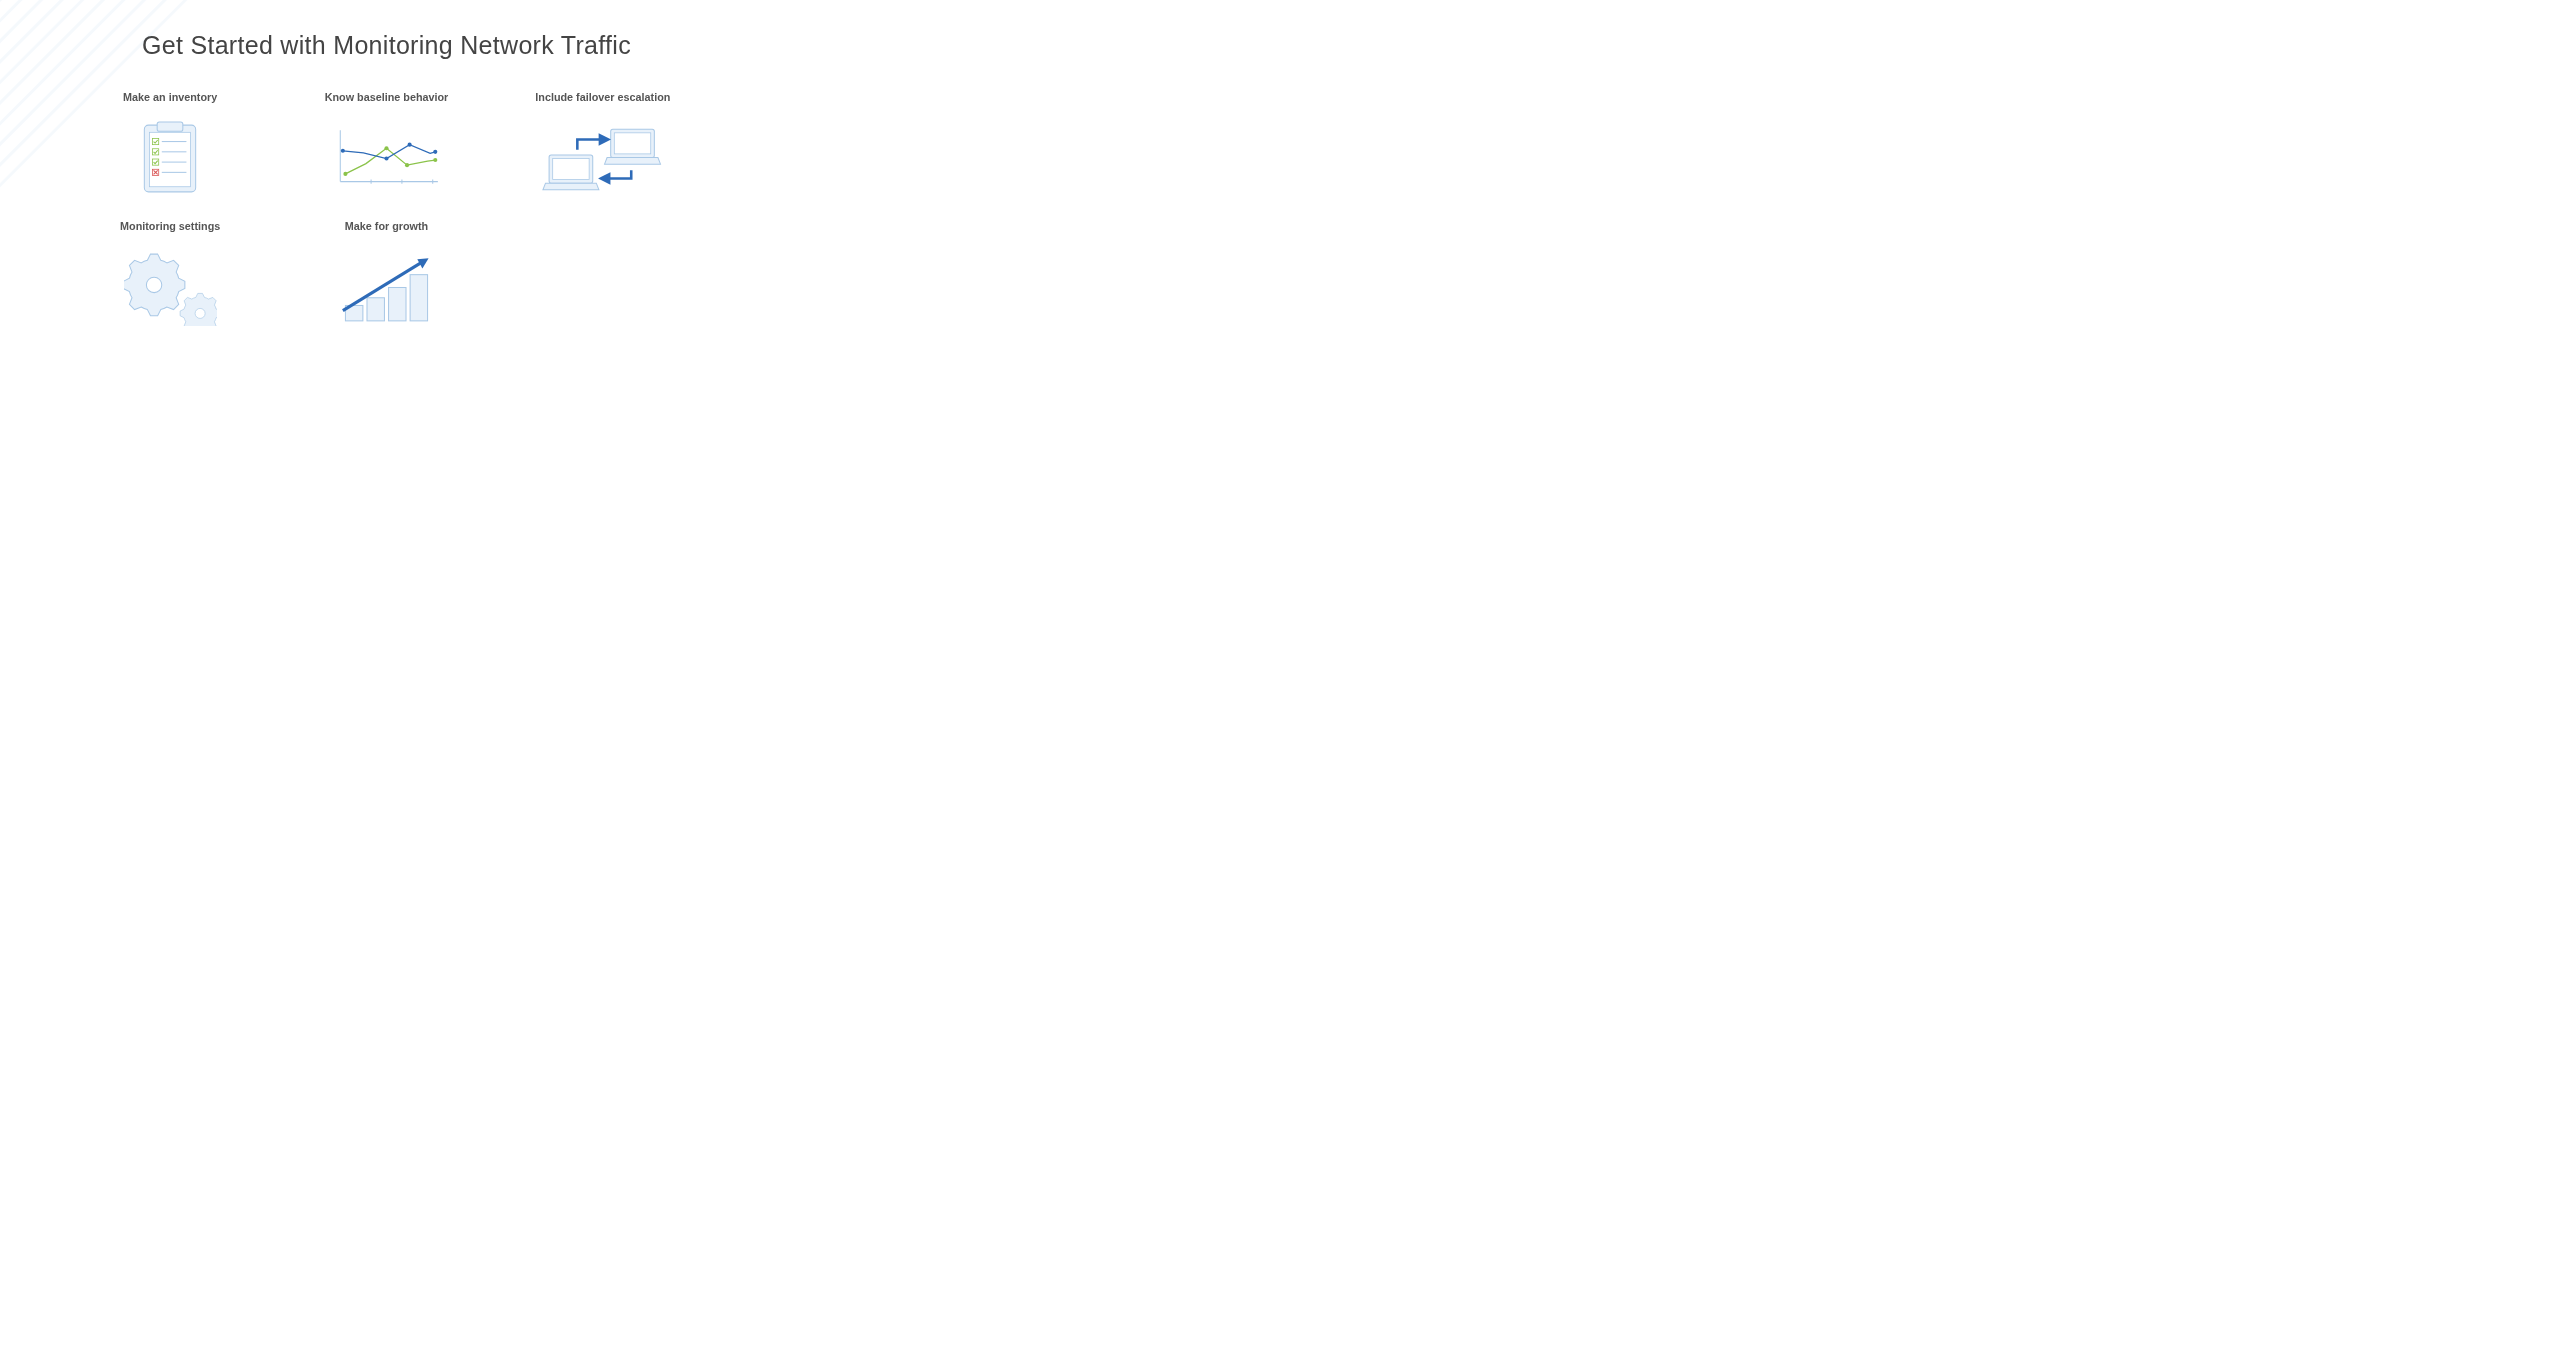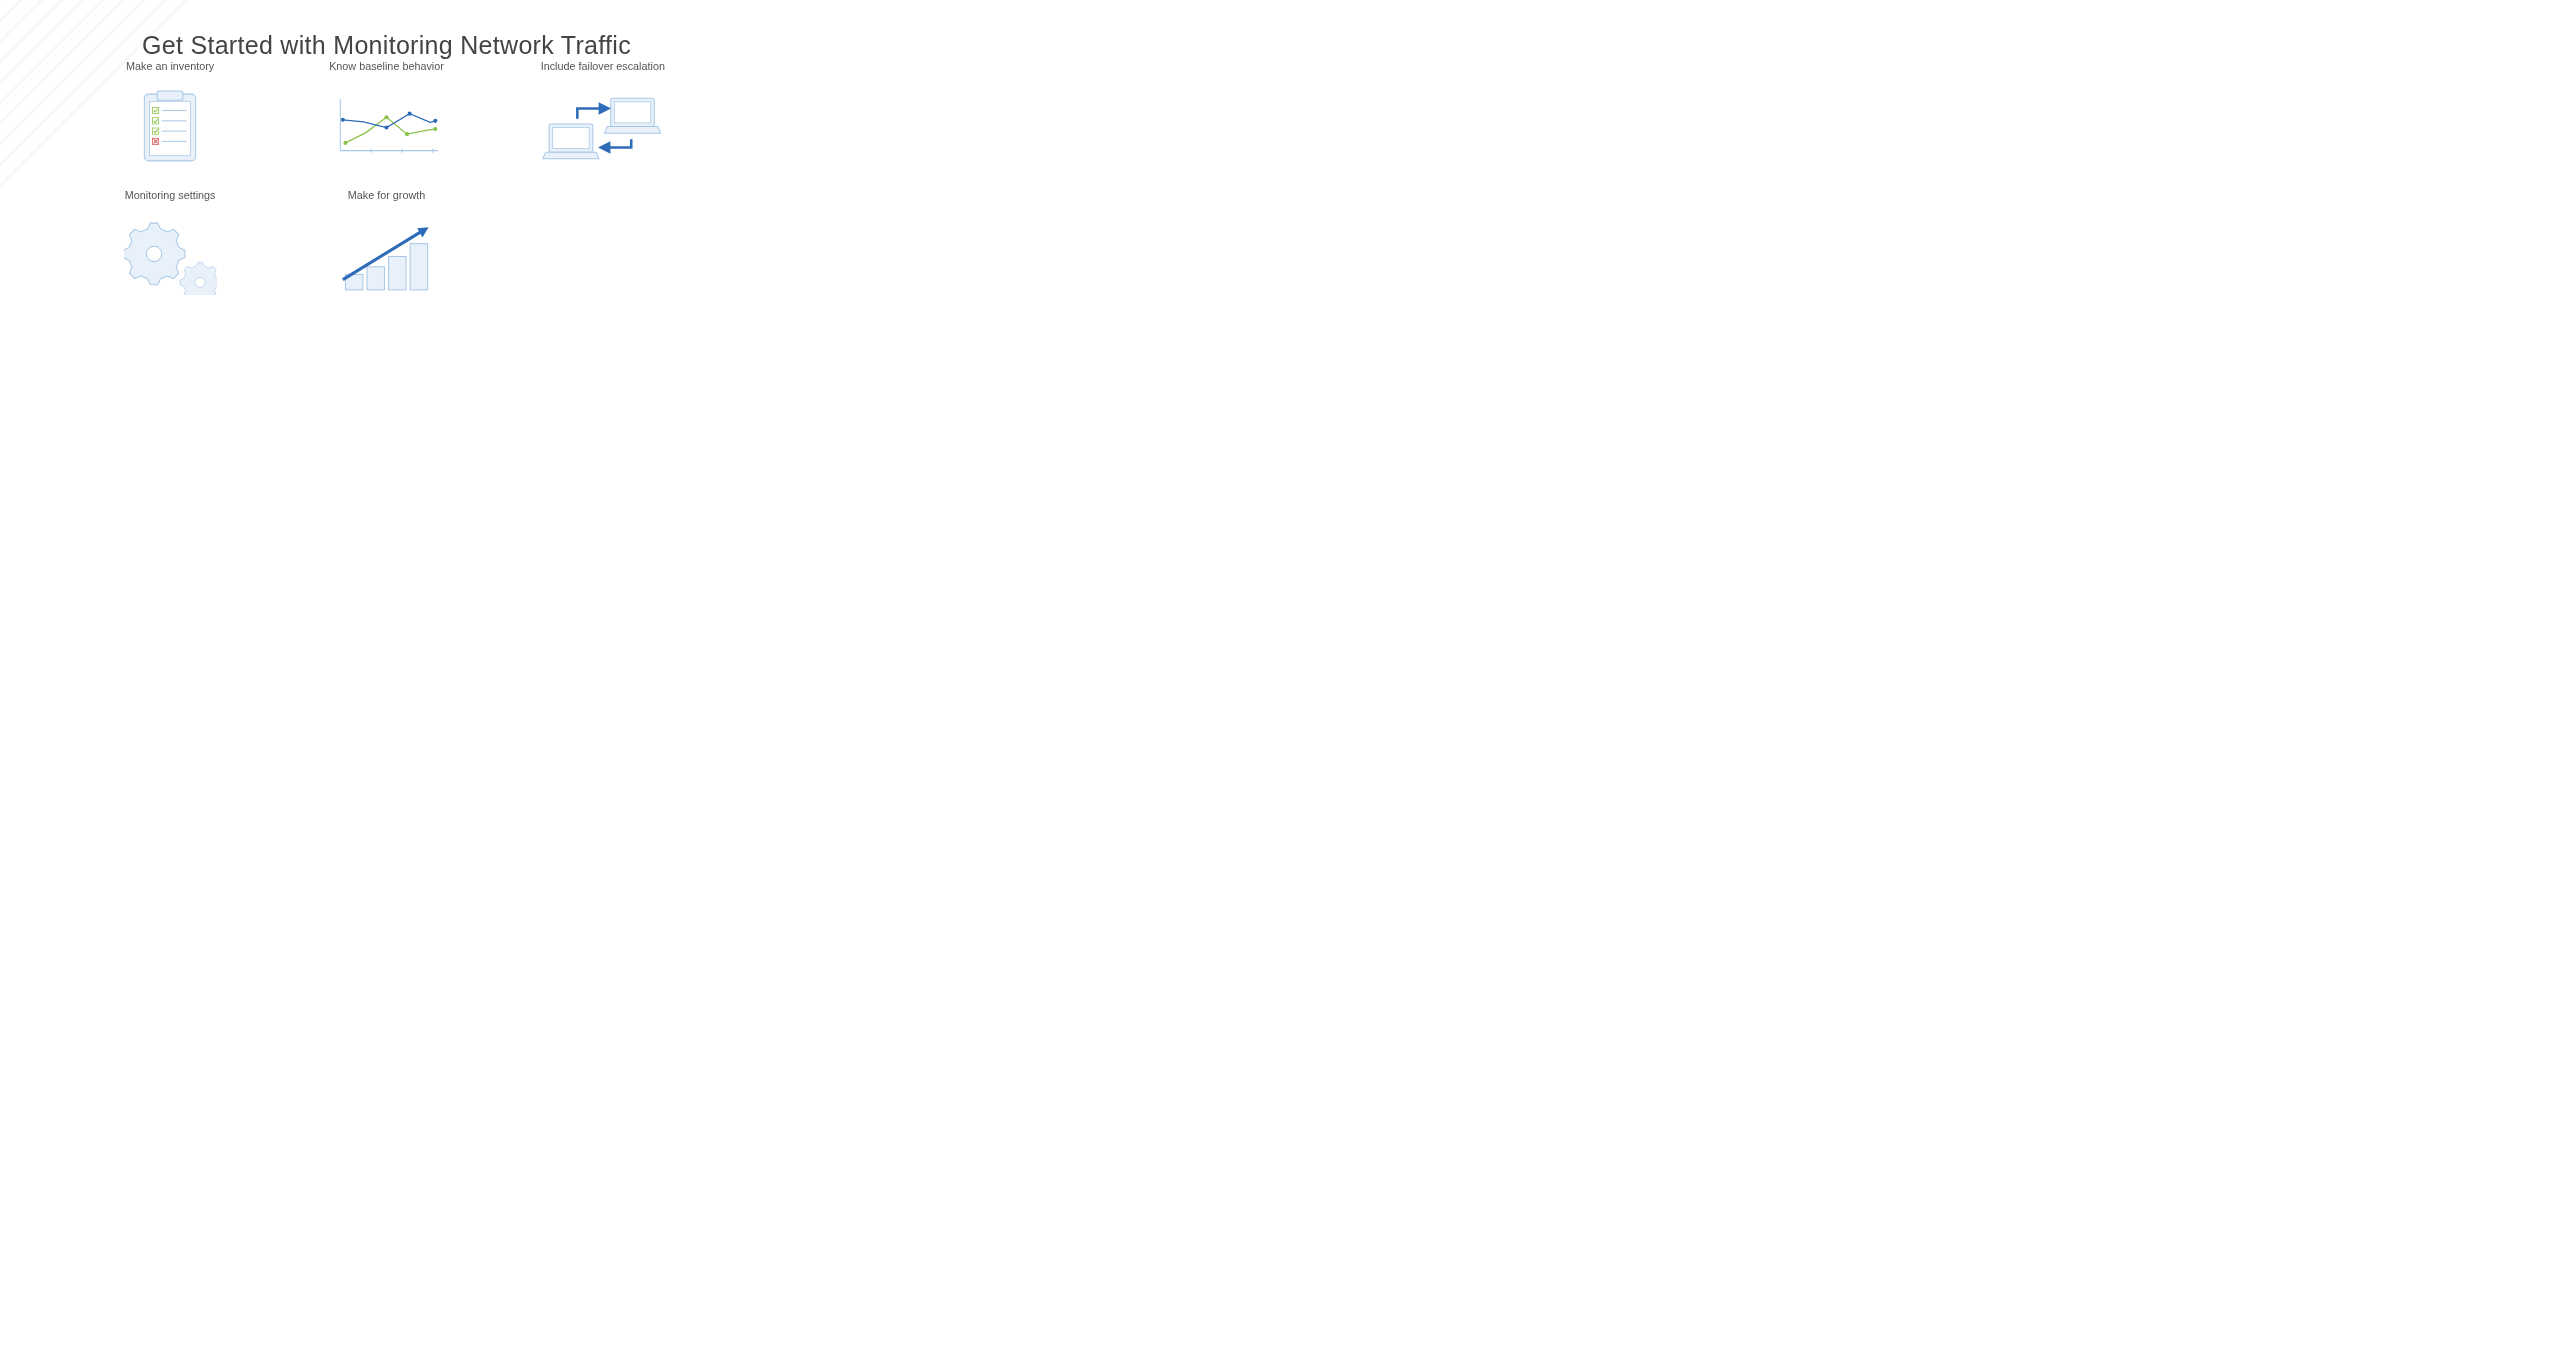--- a/index.html
+++ b/index.html
@@ -1,22 +1,22 @@
 <!DOCTYPE html>
 <html style="font-size:8.2px"><head>
 <meta charset="utf-8">
 <style>
 *{margin:0;padding:0;box-sizing:border-box}
 body{font-family:-apple-system,BlinkMacSystemFont,"Helvetica Neue",Arial,sans-serif;background:#fff;width:773px;height:404px;position:relative;overflow:hidden}
 .diag-bg{position:absolute;top:0;left:0;width:206px;height:206px;opacity:0.4;pointer-events:none}
 .container{padding:31px 41px 20.6px;position:relative;z-index:1}
-h1.title{font-size:25px;font-weight:400;color:#444;text-align:center;letter-spacing:0.3px}
+h1.title{font-size:25px;font-weight:400;color:#444;text-align:center;margin-bottom:31px;letter-spacing:0.3px}
 .grid{display:grid;grid-template-columns:repeat(3,1fr);gap:20.6px 31px;max-width:618px;margin:0 auto}
 .cell{text-align:center}
-.cell-label{font-size:10.8px;color:#555;font-weight:400;margin-bottom:14.4px}
+.cell-label{font-size:10.8px;color:#555;font-weight:700;margin-bottom:14.4px}
 .icon-wrap{height:82px;display:flex;align-items:center;justify-content:center}
 .icon-wrap svg{max-width:100%;max-height:100%}
 </style>
 </head>
 <body>
 
 <svg class="diag-bg" viewBox="0 0 400 400">
   <g stroke="#e8f1fa" stroke-width="6">
     <line x1="-50" y1="50" x2="50" y2="-50"></line>
       <line x1="-50" y1="90" x2="90" y2="-50"></line>

